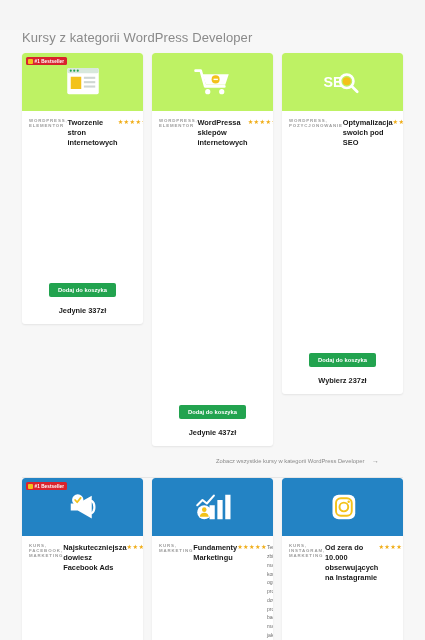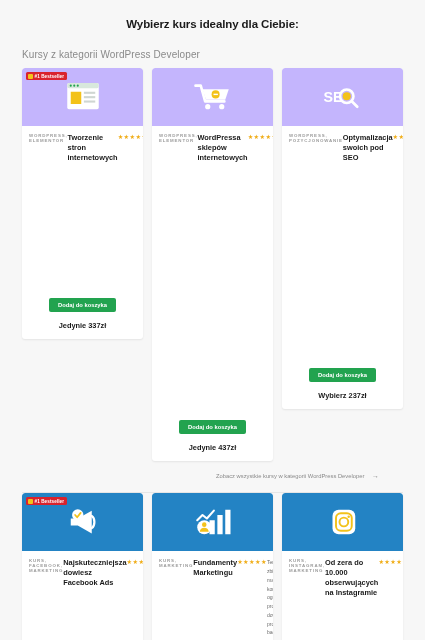--- a/index.html
+++ b/index.html
@@ -22,23 +22,23 @@
     font-size: 11.5px;
     font-weight: bold;
     color: #1a1a1a;
     padding-top: 18px;
     letter-spacing: -0.1px;
   }
   .section {
     padding: 0 22px;
   }
   .section-header {
-    font-size: 10px;
+    font-size: 13px;
     color: #8a8a8a;
-    margin-top: 19px;
+    margin-top: 30px;
     margin-bottom: 8px;
     letter-spacing: 0.1px;
   }
   .cards {
     display: flex;
     gap: 9px;
     align-items: flex-start;
   }
   .card {
     flex: 1 1 0;
@@ -51,21 +51,21 @@
     flex-direction: column;
   }
   .card-banner {
     height: 58px;
     position: relative;
     display: flex;
     align-items: center;
     justify-content: center;
     border-radius: 3px 3px 0 0;
   }
-  .banner-green { background: #c4b5fd; }
+  .banner-green { background: #bef264; }
   .banner-blue { background: #2383c4; }
   .badge {
     position: absolute;
     top: 4px;
     left: 4px;
     background: #d9232d;
     color: #ffffff;
     font-size: 4.6px;
     font-weight: bold;
     padding: 1.6px 3px 1.6px 2px;
@@ -169,21 +169,20 @@
     height: 1px;
     background: #e6e6e6;
     margin: 13px 0 0 0;
   }
 </style>
 </head>
 <body>
 
 <div class="page">
 
-  <h1 class="page-title">Wybierz kurs idealny dla Ciebie:</h1>
 
   <div class="section">
     <div class="section-header">Kursy z kategorii WordPress Developer</div>
     <div class="cards">
 
       <div class="card">
         <div class="card-banner banner-green">
           <div class="badge">
             <span class="badge-ico"></span>
             <span>#1 Bestseller</span>

